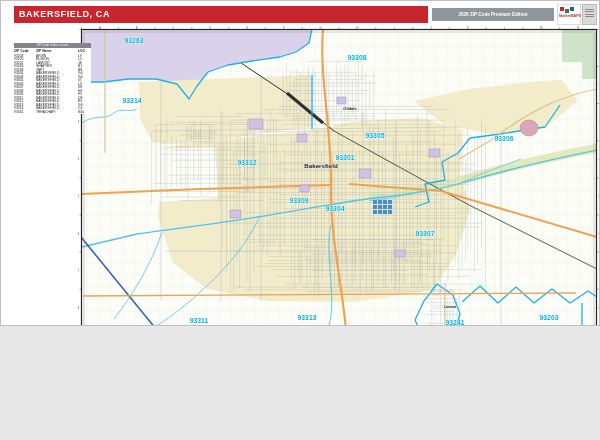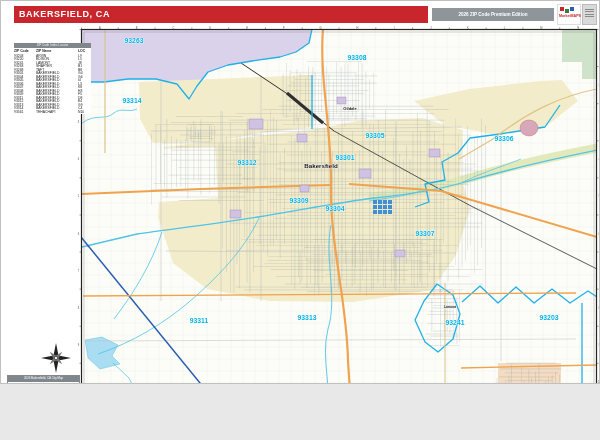--- a/index.html
+++ b/index.html
@@ -1,17 +1,17 @@
 <!DOCTYPE html>
 <html><head>
 <meta charset="utf-8">
 <style>
   html,body{margin:0;padding:0;background:#e8e8e8;}
   *{box-sizing:border-box;font-family:"Liberation Sans", sans-serif;}
-  .page{position:relative;width:600px;height:384px;background:#ffffff;overflow:hidden;
+  .page{position:relative;width:600px;height:326px;background:#ffffff;overflow:hidden;
         border:1px solid #c0c0c0;}
   
   .hdr-red{position:absolute;left:13px;top:5px;width:414px;height:17px;background:#c9252c;
            color:#fff;font-weight:bold;font-size:9px;line-height:17px;padding-left:5px;
            letter-spacing:.6px;}
   .hdr-gray{position:absolute;left:431px;top:7px;width:122px;height:13px;background:#8e959b;
             color:#fff;font-size:4.6px;line-height:13px;text-align:center;font-weight:bold;}
   .logo{position:absolute;left:556px;top:3px;width:41px;height:21px;display:flex;gap:1px;}
   .logo-l{width:24px;height:100%;position:relative;background:#fff;border:0.5px solid #ddd;}
   .logo-sq{position:absolute;width:4px;height:4px;}

